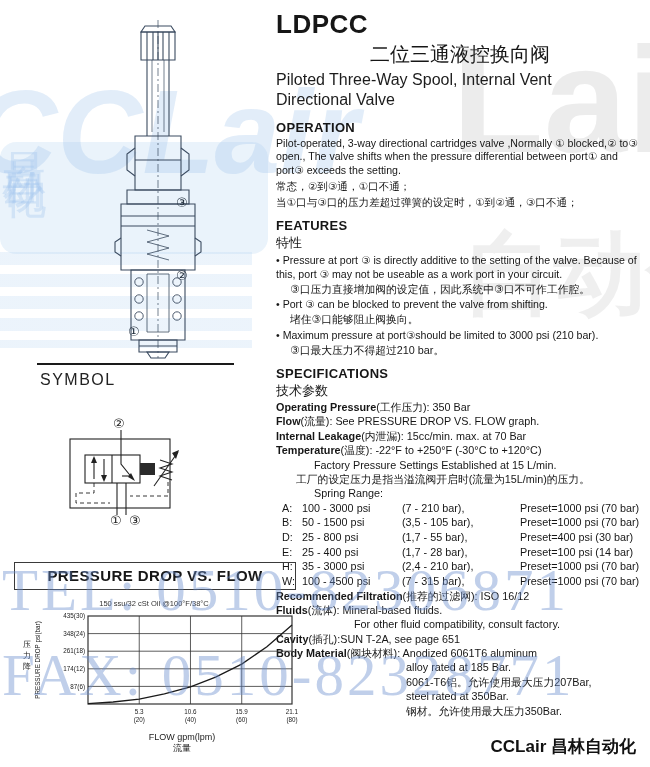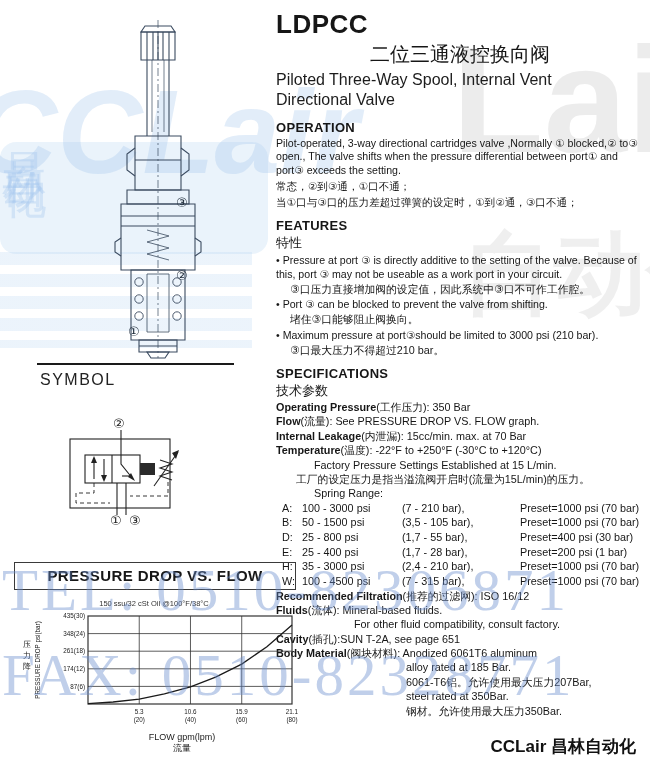--- a/index.html
+++ b/index.html
@@ -177,21 +177,21 @@
       <div class="spring-row">
           <span class="c1">D:</span>
           <span class="c2">25 - 800 psi</span>
           <span class="c3">(1,7 - 55 bar),</span>
           <span class="c4">Preset=400 psi (30 bar)</span>
         </div>
       <div class="spring-row">
           <span class="c1">E:</span>
           <span class="c2">25 - 400 psi</span>
           <span class="c3">(1,7 - 28 bar),</span>
-          <span class="c4">Preset=200 psi (1 bar)</span>
+          <span class="c4">Preset=100 psi (14 bar)</span>
         </div>
       <div class="spring-row">
           <span class="c1">H:</span>
           <span class="c2">35 - 3000 psi</span>
           <span class="c3">(2,4 - 210 bar),</span>
           <span class="c4">Preset=1000 psi (70 bar)</span>
         </div>
       <div class="spring-row">
           <span class="c1">W:</span>
           <span class="c2">100 - 4500 psi</span>

